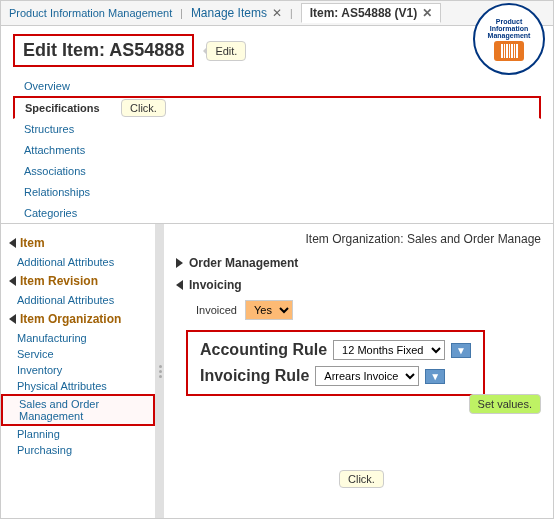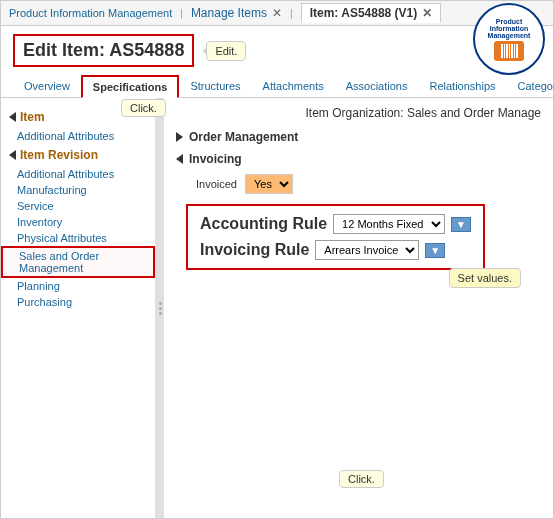--- a/index.html
+++ b/index.html
@@ -119,20 +119,21 @@
       border-right-color: #ccc;
     }
 
     
     .tab-bar {
       display: flex;
       border-bottom: 1px solid #ccc;
       padding: 0 12px;
       gap: 0;
       position: relative;
+      flex-direction: column;
     }
     .tab {
       padding: 4px 10px;
       cursor: pointer;
       color: #1a6699;
       font-size: 11px;
       border: 1px solid transparent;
       border-bottom: none;
       white-space: nowrap;
     }
@@ -298,29 +299,29 @@
       background: #6699cc;
       color: #fff;
       padding: 1px 4px;
       font-size: 10px;
       border: 1px solid #4477aa;
       cursor: pointer;
     }
 
     
     .set-values-callout {
-      background: #fef9c3;
+      background: #bef264;
       border: 1px solid #ccc;
       border-radius: 4px;
       padding: 3px 8px;
       font-size: 11px;
       color: #333;
       position: absolute;
       top: 170px;
-      right: 32px;
+      right: 12px;
       z-index: 5;
     }
 
     
     .click-callout-bottom {
       background: #fffde0;
       border: 1px solid #ccc;
       border-radius: 4px;
       padding: 2px 8px;
       font-size: 11px;
@@ -414,20 +415,24 @@
         <span>Item</span>
       </div>
       <a class="sidebar-link">Additional Attributes</a>
 
       <div class="sidebar-section-header">
         <div class="triangle"></div>
         <span>Item Revision</span>
       </div>
       <a class="sidebar-link">Additional Attributes</a>
 
+      <div class="sidebar-section-header">
+        <div class="triangle"></div>
+        <span>Item Organization</span>
+      </div>
       <a class="sidebar-link">Manufacturing</a>
       <a class="sidebar-link">Service</a>
       <a class="sidebar-link">Inventory</a>
       <a class="sidebar-link">Physical Attributes</a>
       <a class="sidebar-link highlighted">Sales and Order Management</a>
       <a class="sidebar-link planning-link">Planning</a>
       <a class="sidebar-link">Purchasing</a>
     </div>
 
     <div class="drag-handle">

